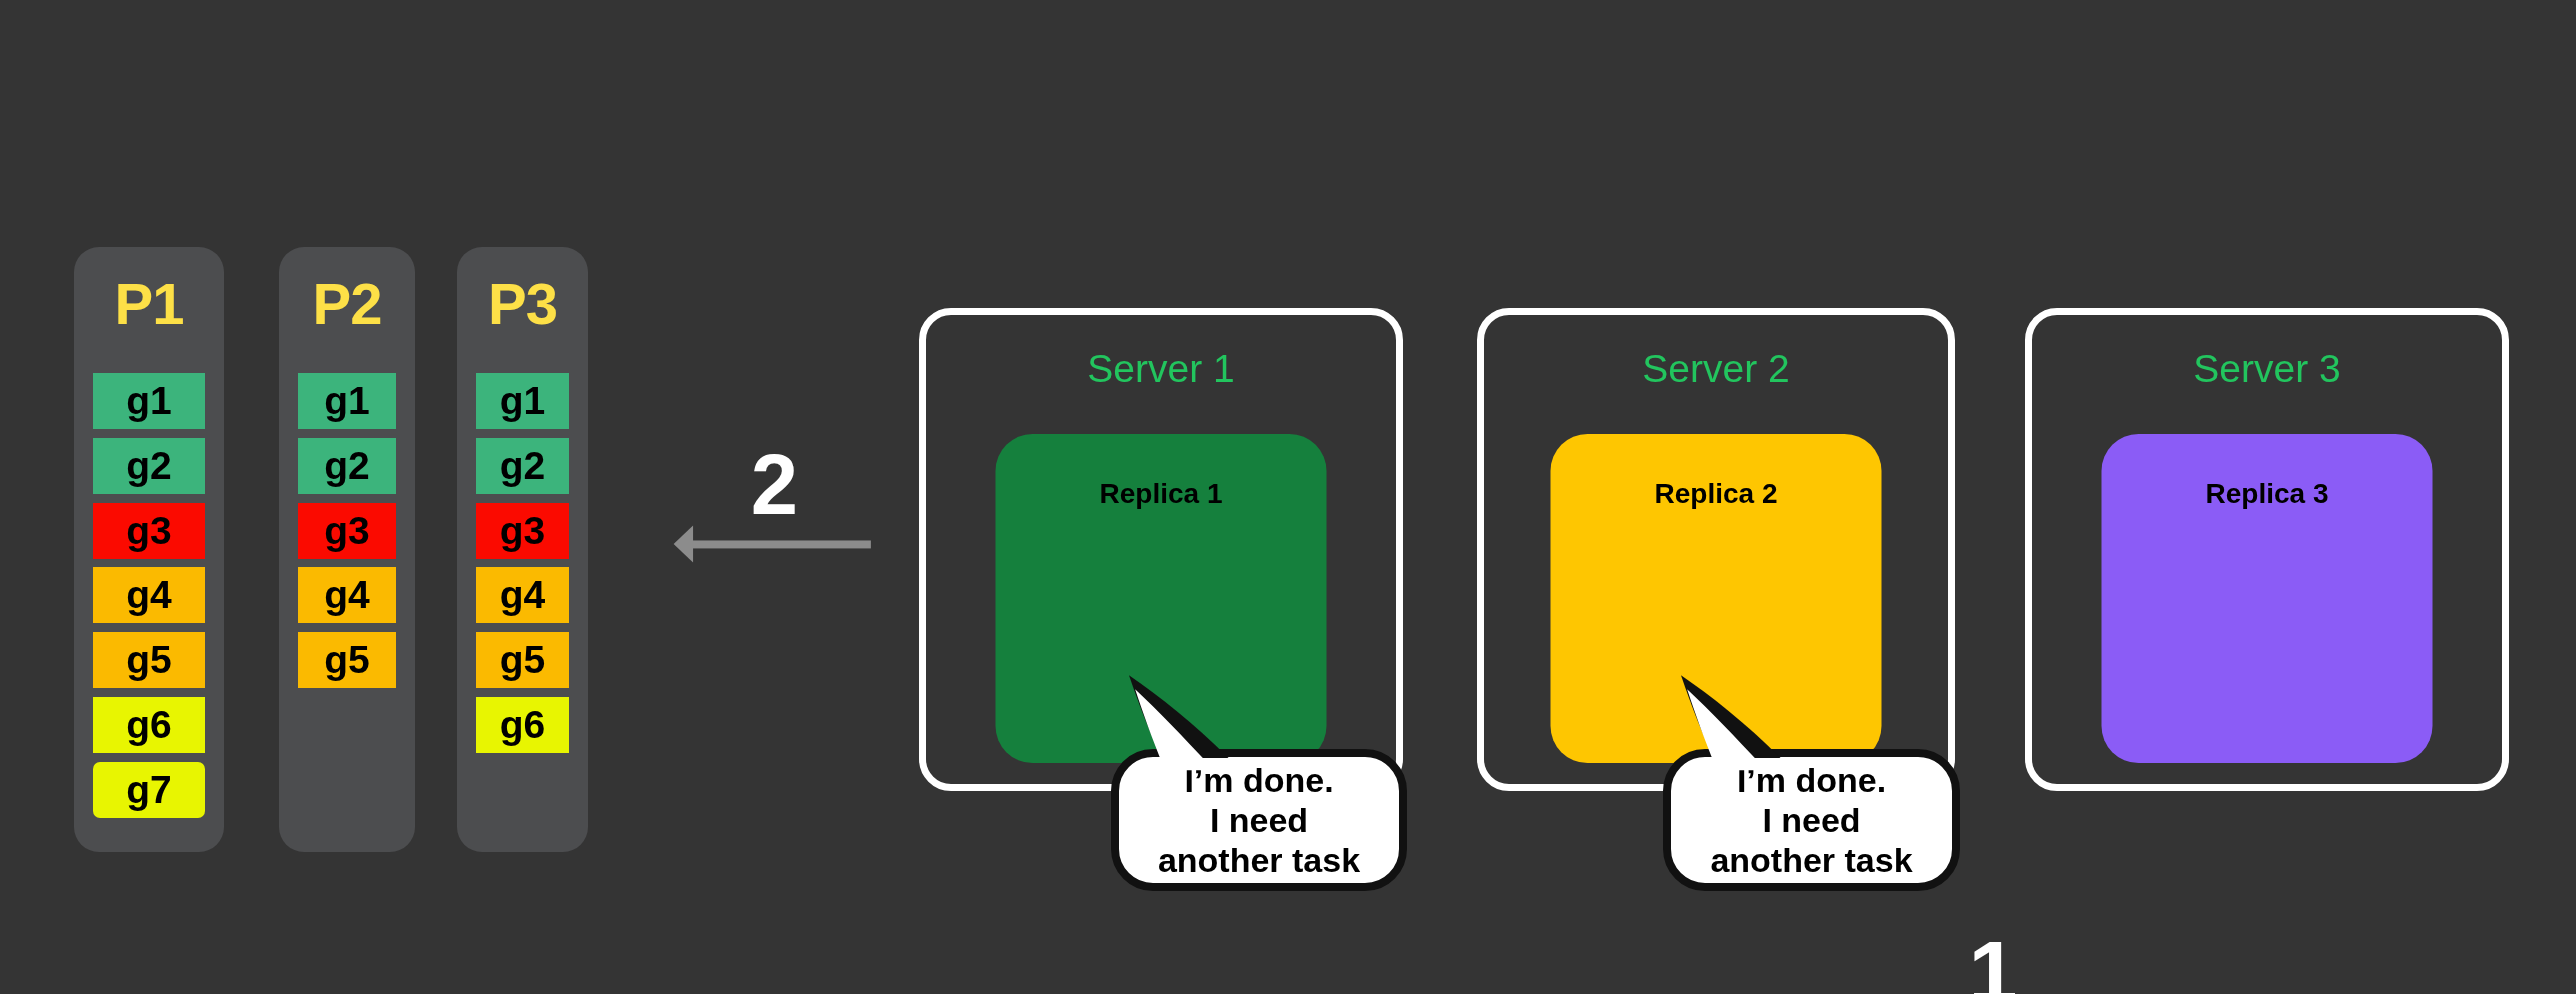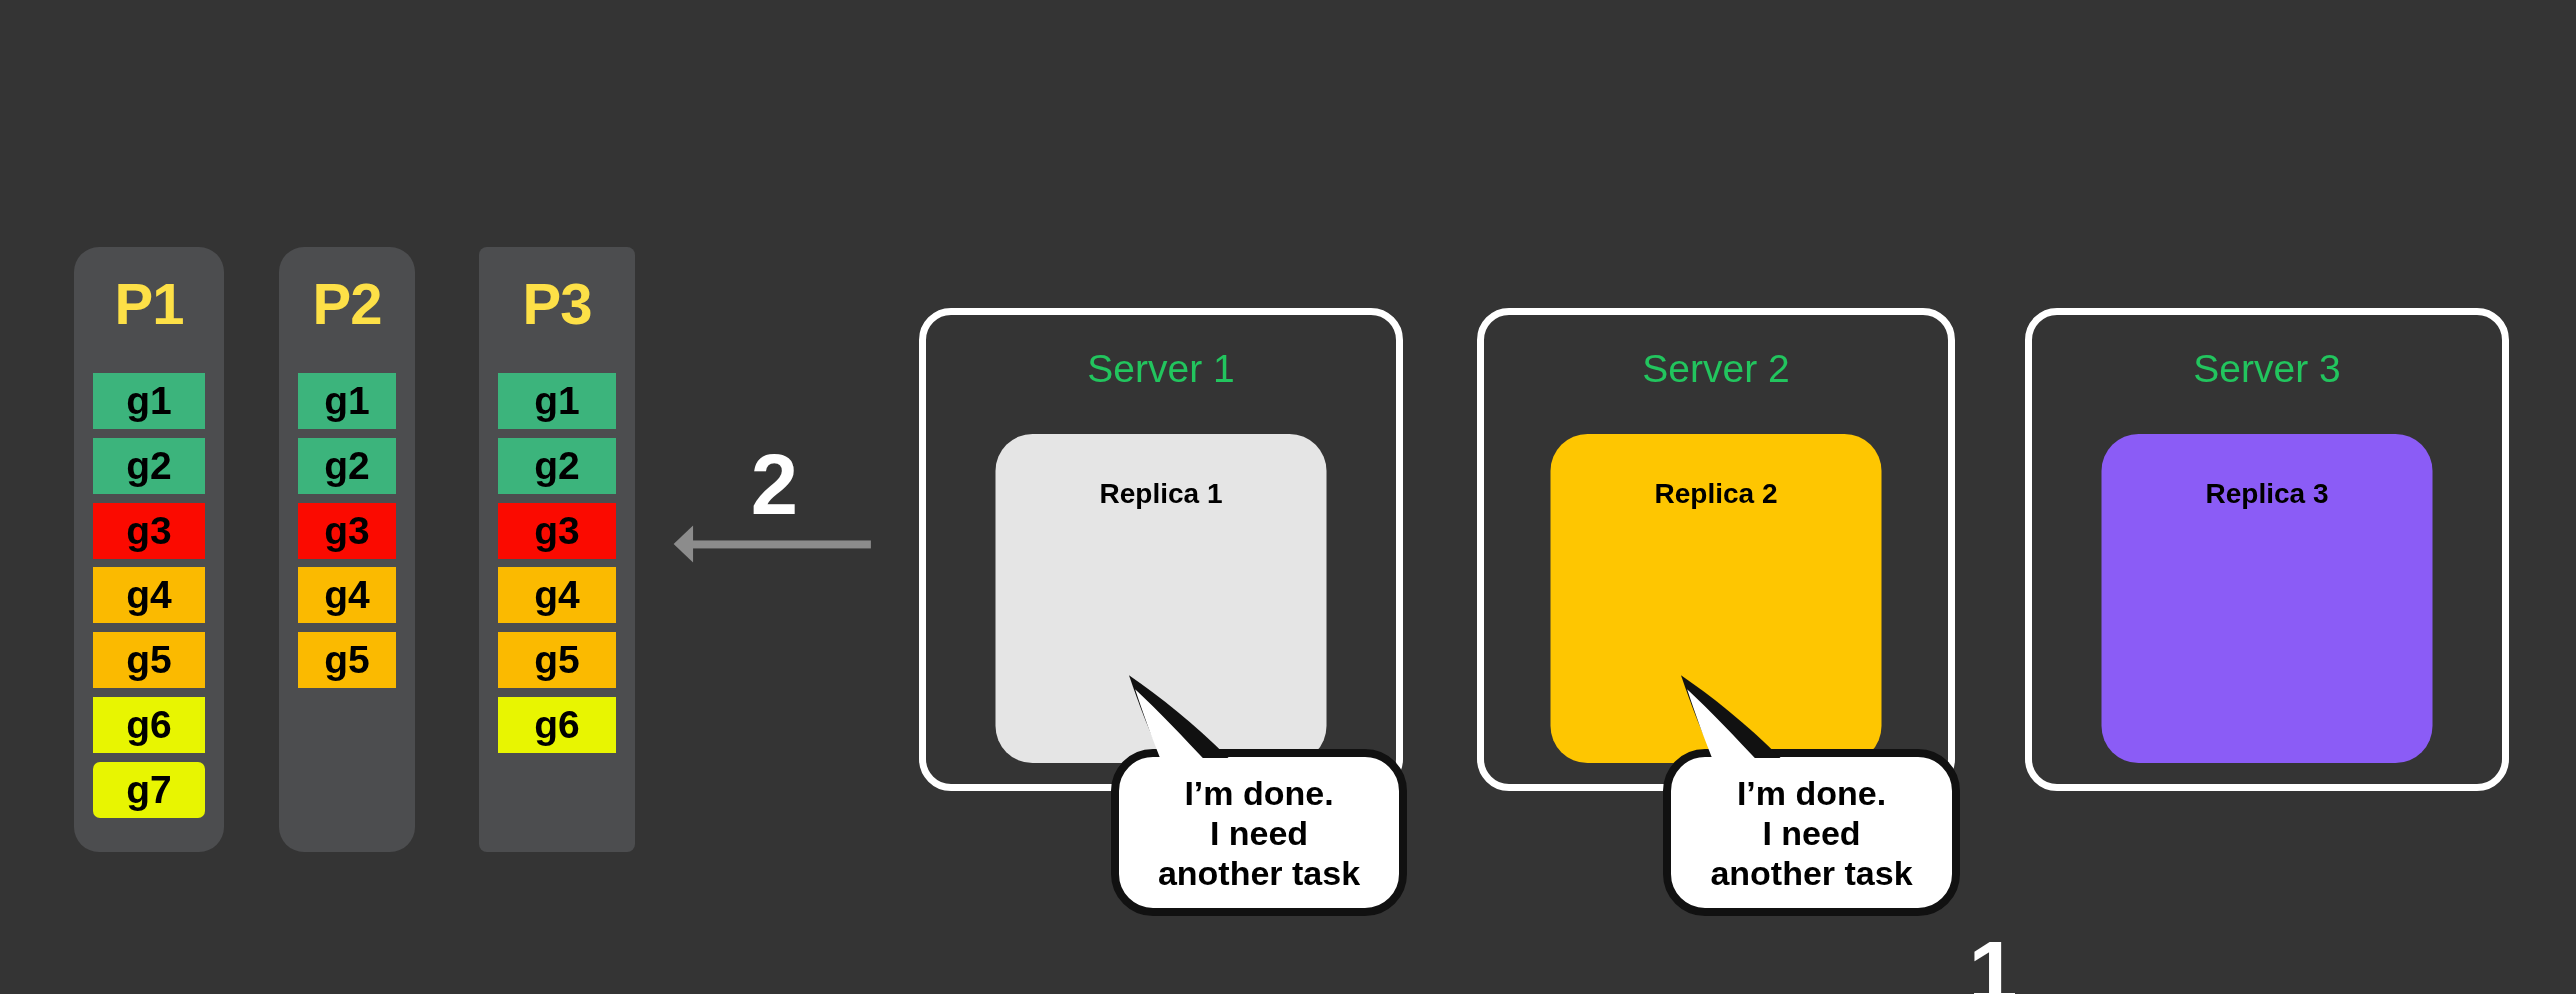--- a/index.html
+++ b/index.html
@@ -93,21 +93,21 @@
     color: #000000;
     font-size: 28px;
     font-weight: 700;
     line-height: 1;
   }
 
   
   .bubble {
     position: absolute;
     top: 749px;
-    height: 167px;
+    height: 142px;
     background: #FFFFFF;
     border: 8px solid #111111;
     border-radius: 42px;
     display: flex;
     flex-direction: column;
     align-items: center;
     justify-content: center;
     z-index: 5;
     color: #000000;
     font-size: 34px;
@@ -139,41 +139,41 @@
     <div class="partition-title">P2</div>
     <div class="cells">
       <div class="cell" style="background-color: rgb(60, 180, 124);">g1</div>
       <div class="cell" style="background-color: rgb(60, 180, 124);">g2</div>
       <div class="cell" style="background-color: rgb(251, 10, 0);">g3</div>
       <div class="cell" style="background-color: rgb(251, 186, 0);">g4</div>
       <div class="cell" style="background-color: rgb(251, 186, 0);">g5</div>
     </div>
   </div>
 
-  <div class="partition" style="left:479px; width:156px;border-radius:8px;">
+  <div class="partition" style="left:457px; width:131px;">
     <div class="partition-title">P3</div>
     <div class="cells">
       <div class="cell" style="background-color: rgb(60, 180, 124);">g1</div>
       <div class="cell" style="background-color: rgb(60, 180, 124);">g2</div>
       <div class="cell" style="background-color: rgb(251, 10, 0);">g3</div>
       <div class="cell" style="background-color: rgb(251, 186, 0);">g4</div>
       <div class="cell" style="background-color: rgb(251, 186, 0);">g5</div>
       <div class="cell" style="background-color: rgb(232, 245, 1);">g6</div>
     </div>
   </div>
 
   <div id="step2-label" class="step-label">2</div>
   <svg class="arrow-svg" width="230" height="62" viewBox="0 0 260 70">
     <rect x="30" y="31" width="205" height="9" fill="#8C8C8C"></rect>
     <polygon points="12,35 34,14 34,56" fill="#8C8C8C"></polygon>
   </svg>
 
   <div class="server" style="left:919px; width:484px;">
     <div class="server-title">Server 1</div>
-    <div class="replica" style="background-color: #e5e5e5;">
+    <div class="replica" style="background-color: #15803d;">
       <div class="replica-label">Replica 1</div>
     </div>
   </div>
 
   <div class="server" style="left:1477px; width:478px;">
     <div class="server-title">Server 2</div>
     <div class="replica" style="background-color: rgb(254, 198, 1);">
       <div class="replica-label">Replica 2</div>
     </div>
   </div>

